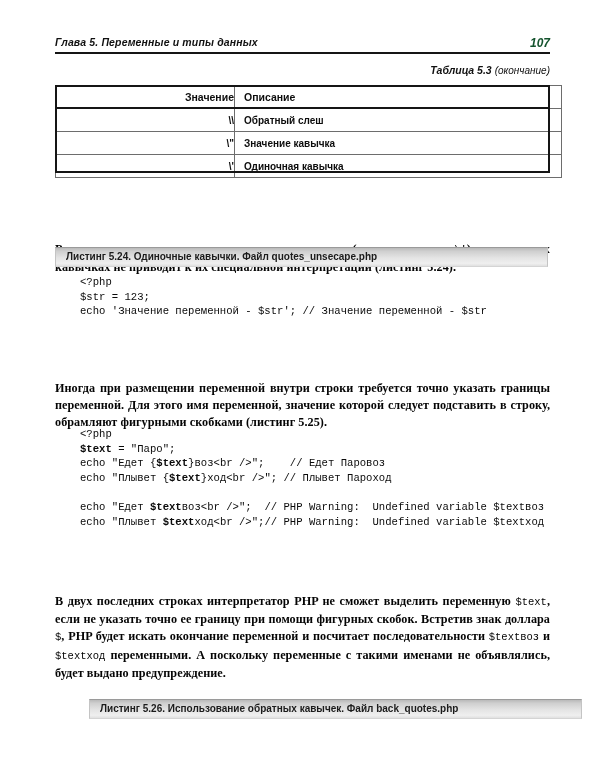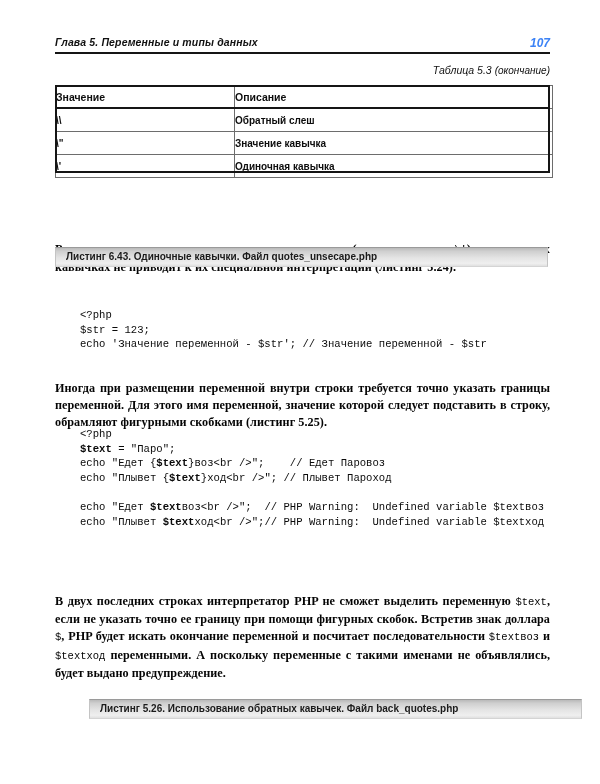--- a/index.html
+++ b/index.html
@@ -43,21 +43,21 @@
     white-space: nowrap;
   }
   .running-head .folio {
     position: absolute;
     right: 0;
     top: 0;
     font-family: "Liberation Sans", "DejaVu Sans", sans-serif;
     font-style: italic;
     font-weight: bold;
     font-size: 12px;
-    color: #3b82f6;
+    color: #14532d;
   }
   .head-rule {
     position: absolute;
     left: 55px;
     top: 36px;
     width: 495px;
     height: 2px;
     background: #151515;
   }
 
@@ -66,21 +66,21 @@
     position: absolute;
     right: 50px;
     top: 48px;
     font-family: "Liberation Sans", "DejaVu Sans", sans-serif;
     font-size: 10.5px;
     font-style: italic;
     color: #111;
     white-space: nowrap;
   }
   .table-caption b {
-    font-weight: normal;
+    font-weight: bold;
     font-style: italic;
     margin-left: 10px;
   }
   .table-caption .tail {
     font-weight: normal;
     font-size: 10px;
   }
 
   
   .tbl {
@@ -94,22 +94,22 @@
   .tbl td, .tbl th {
     border: 1px solid #6d6d6d;
     padding: 0;
     height: 22px;
     vertical-align: middle;
     font-family: "Liberation Sans", "DejaVu Sans", sans-serif;
     font-size: 10px;
     font-weight: bold;
     color: #0d0d0d;
   }
-  .tbl .c-val { width: 178px; text-align: left; }
-  .tbl .c-desc { width: 317px; text-align: left; padding-left: 0; margin-top: 40px; }
+  .tbl .c-val { width: 178px; text-align: right; }
+  .tbl .c-desc { width: 317px; text-align: left; padding-left: 9px; margin-top: 40px; }
   .tbl tr.head td { font-size: 10.5px; }
   .tbl tr.head { border-width: 2px; }
   .tbl-outline {
     position: absolute;
     left: 55px;
     top: 69px;
     width: 495px;
     height: 88px;
     border: 2px solid #151515;
     box-sizing: border-box;
@@ -218,23 +218,23 @@
     </tbody>
   </table>
   <div class="tbl-outline"></div>
   <div class="tbl-headrule"></div>
 
   <div class="para" style="top:181px;">
     <span>Размещение переменных и специальных символов (за исключением </span><code>\'</code><span>) в одиночных кавычках не приводит к их специальной интерпретации (листинг 5.24).</span>
   </div>
 
   <div class="listing-bar" style="top:231px;">
-    <span>Листинг 6.43. Одиночные кавычки. Файл quotes_unsecape.php</span>
-  </div>
-  <div class="code" style="top:259px;margin-top:33px;"><span>&lt;?php</span>
+    <span>Листинг 5.24. Одиночные кавычки. Файл quotes_unsecape.php</span>
+  </div>
+  <div class="code" style="top:259px;"><span>&lt;?php</span>
 <span>$str = 123;</span>
 <span>echo 'Значение переменной - $str'; // Значение переменной - $str</span></div>
 
   <div class="para" style="top:320px;">Иногда при размещении переменной внутри строки требуется точно указать границы переменной. Для этого имя переменной, значение которой следует подставить в строку, обрамляют фигурными скобками (листинг 5.25).</div>
 
   <div class="code" style="top:411px;"><span>&lt;?php
 </span><b>$text</b><span> = "Паро";
 </span><span>echo "Едет {</span><b>$text</b><span>}воз&lt;br /&gt;";    // Едет Паровоз
 </span><span>echo "Плывет {</span><b>$text</b><span>}ход&lt;br /&gt;"; // Плывет Пароход
 </span><span>

